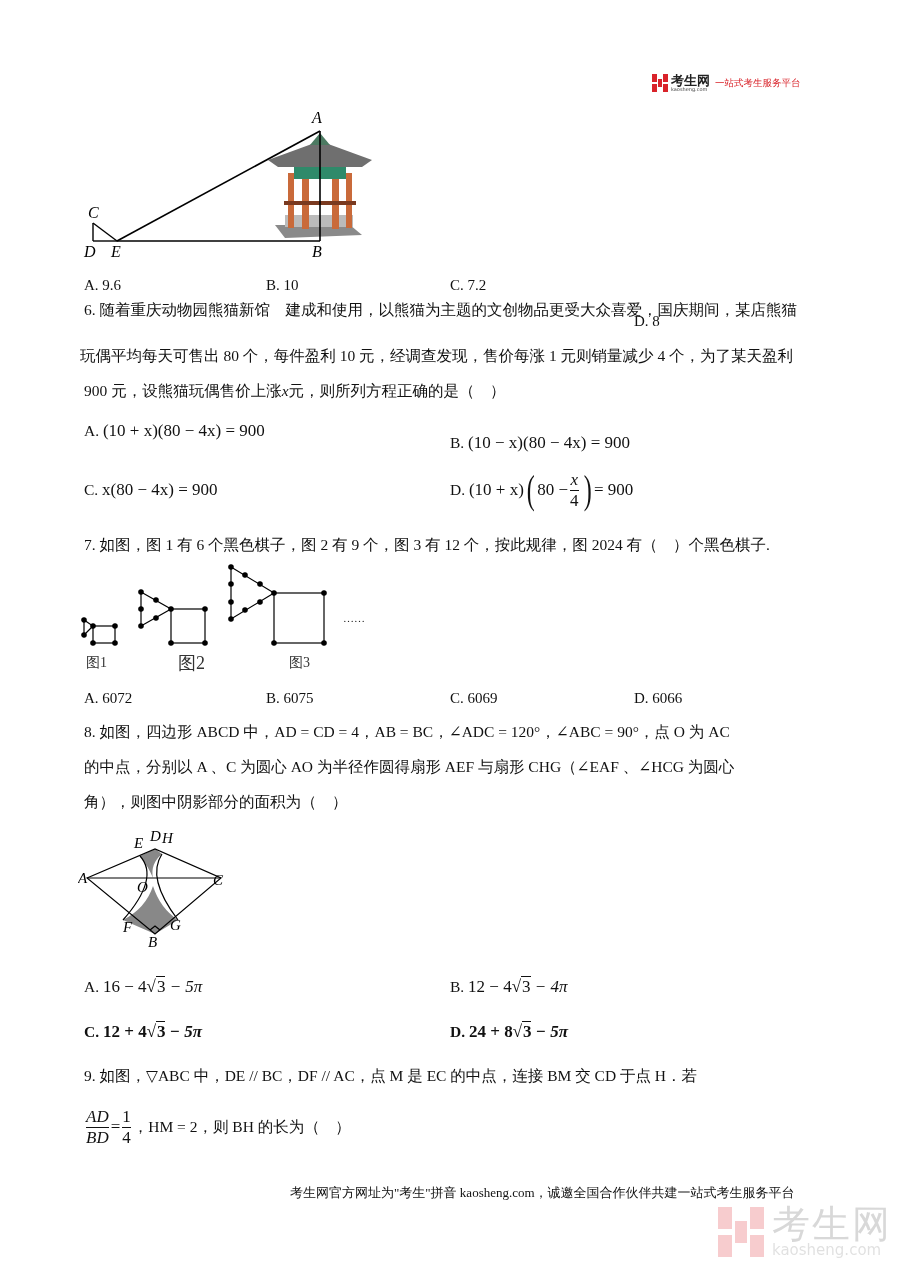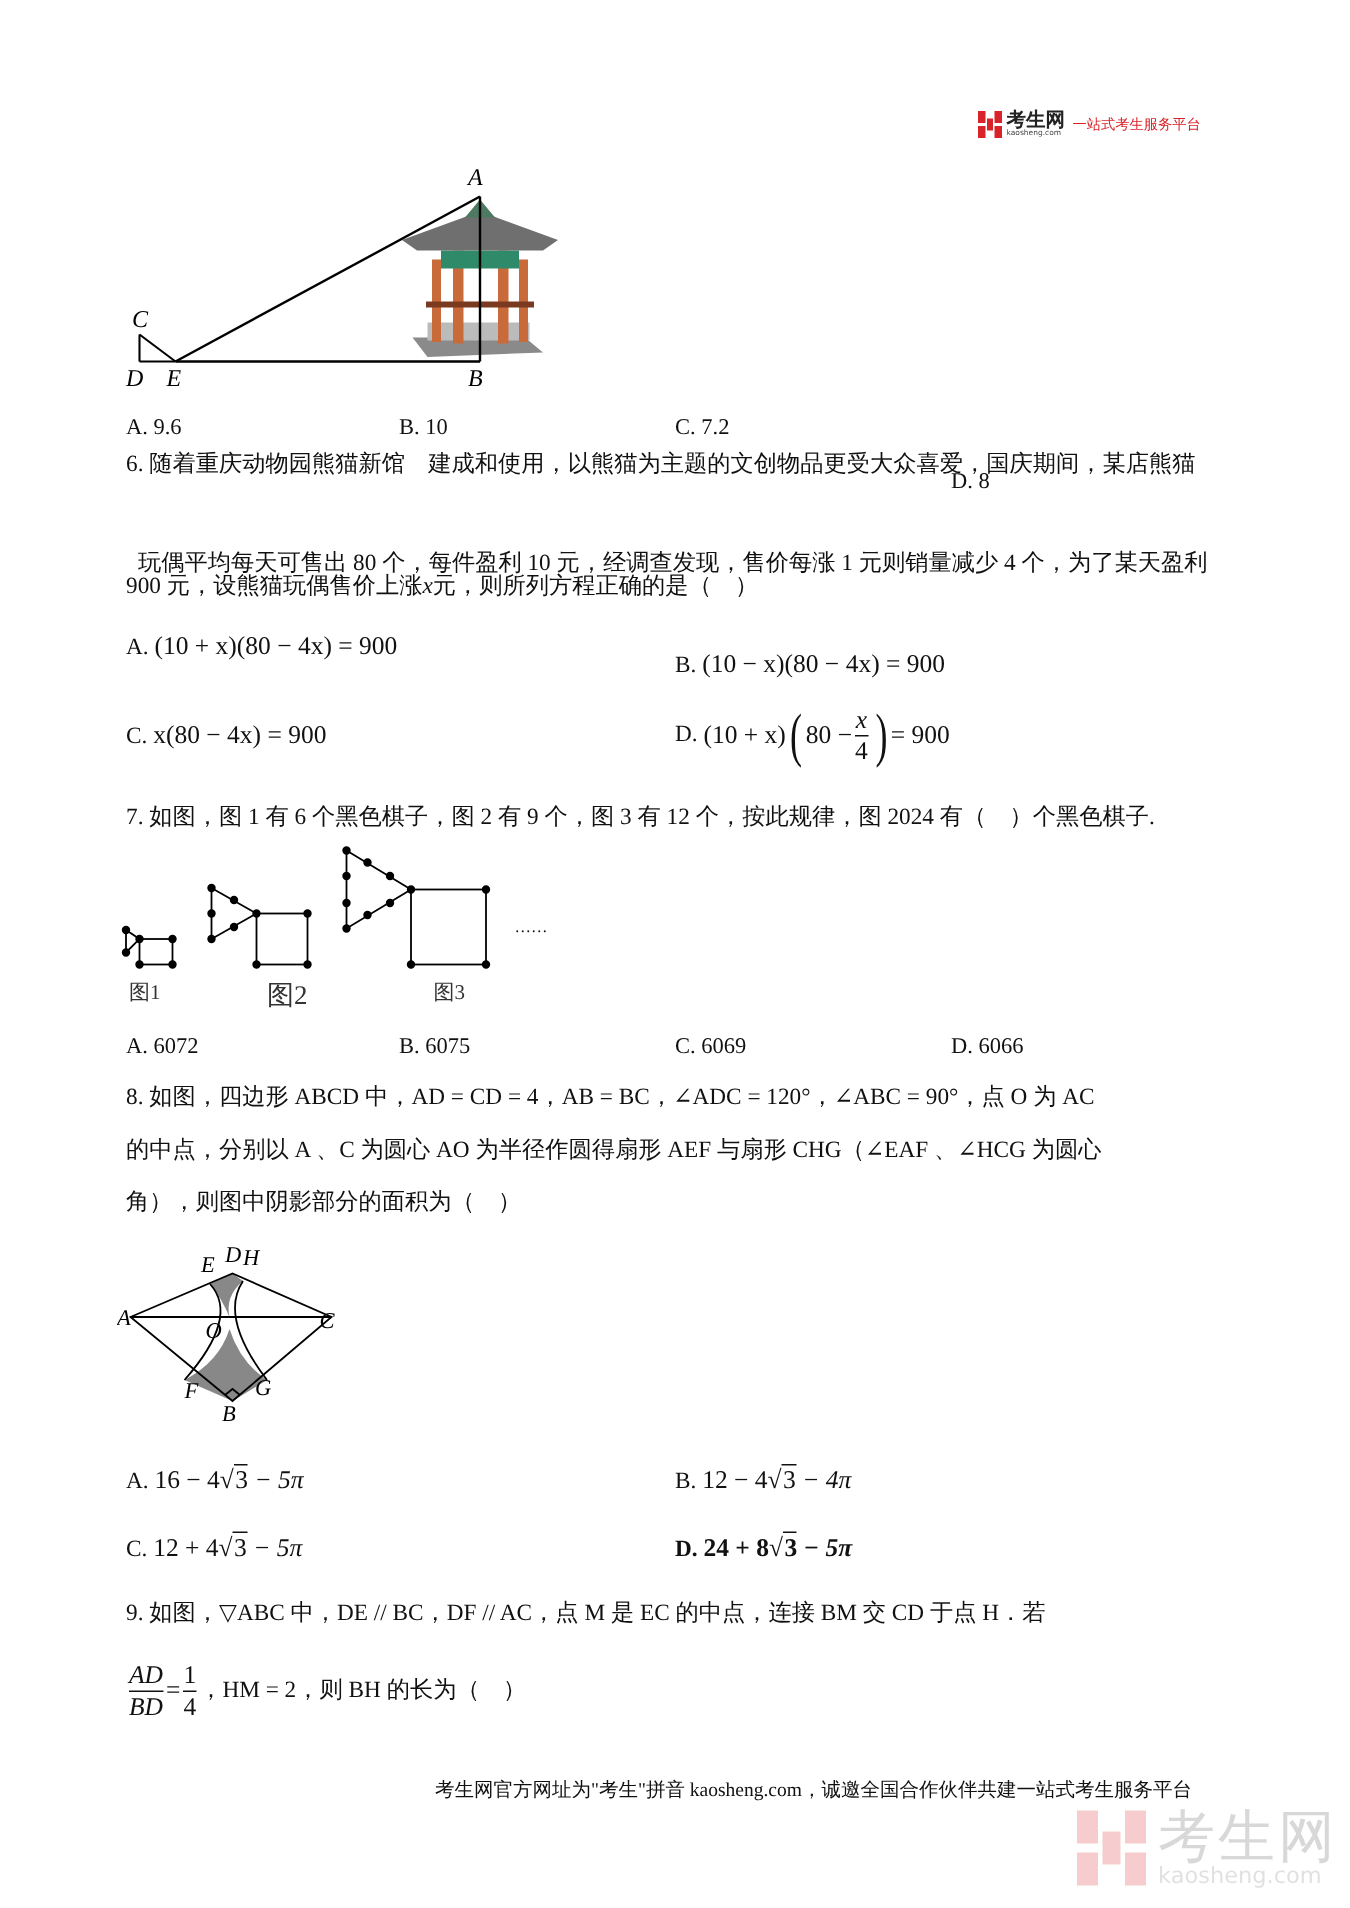--- a/index.html
+++ b/index.html
@@ -74,21 +74,21 @@
   <text x="4" y="152" font-family="Liberation Serif, serif" font-style="italic" font-size="16">D</text>
   <text x="31" y="152" font-family="Liberation Serif, serif" font-style="italic" font-size="16">E</text>
 </svg>
 
 <div class="abs txt opt" style="left:84px;top:275px;">A. 9.6</div>
 <div class="abs txt opt" style="left:266px;top:275px;text-align:right;">B. 10</div>
 <div class="abs txt opt" style="left:450px;top:275px;">C. 7.2</div>
 <div class="abs txt opt" style="left:634px;top:275px;margin-top:36px;">D. 8</div>
 
 <div class="abs txt" style="left:84px;top:300px;">6. 随着重庆动物园熊猫新馆　建成和使用，以熊猫为主题的文创物品更受大众喜爱，国庆期间，某店熊猫</div>
-<div class="abs txt" style="left:92px;top:346px;margin-top:20px;">玩偶平均每天可售出 80 个，每件盈利 10 元，经调查发现，售价每涨 1 元则销量减少 4 个，为了某天盈利</div>
+<div class="abs txt" style="left:80px;top:346px;">玩偶平均每天可售出 80 个，每件盈利 10 元，经调查发现，售价每涨 1 元则销量减少 4 个，为了某天盈利</div>
 <div class="abs txt" style="left:84px;top:381px;">
   <span>900 元，设熊猫玩偶售价上涨</span><span class="it">x</span><span>元，则所列方程正确的是（　）</span>
 </div>
 
 <div class="abs txt" style="left:84px;top:421px;">
   <span>A.</span>
   <span class="math">(10 + x)(80 − 4x) = 900</span>
 </div>
 <div class="abs txt" style="left:450px;top:433px;">
   <span>B.</span>
@@ -191,21 +191,21 @@
 </svg>
 
 <div class="abs txt" style="left:84px;top:977px;">
   <span>A.</span>
   <span class="math">16 − 4</span><span class="math">√</span><span class="math sqrt">3</span><span class="math it"> − 5π</span>
 </div>
 <div class="abs txt" style="left:450px;top:977px;">
   <span>B.</span>
   <span class="math">12 − 4</span><span class="math">√</span><span class="math sqrt">3</span><span class="math it"> − 4π</span>
 </div>
-<div class="abs txt" style="left:84px;top:1022px;">
+<div class="abs txt" style="left:84px;top:1022px;font-weight:bold;">
   <span>C.</span>
   <span class="math">12 + 4</span><span class="math">√</span><span class="math sqrt">3</span><span class="math it"> − 5π</span>
 </div>
 <div class="abs txt" style="left:450px;top:1022px;font-weight:bold;">
   <span>D.</span>
   <span class="math">24 + 8</span><span class="math">√</span><span class="math sqrt">3</span><span class="math it"> − 5π</span>
 </div>
 
 <div class="abs txt" style="left:84px;top:1066px;">9. 如图，▽ABC 中，DE // BC，DF // AC，点 M 是 EC 的中点，连接 BM 交 CD 于点 H．若</div>
 <div class="abs txt" style="left:84px;top:1103px;height:48px;display:flex;align-items:center;">

